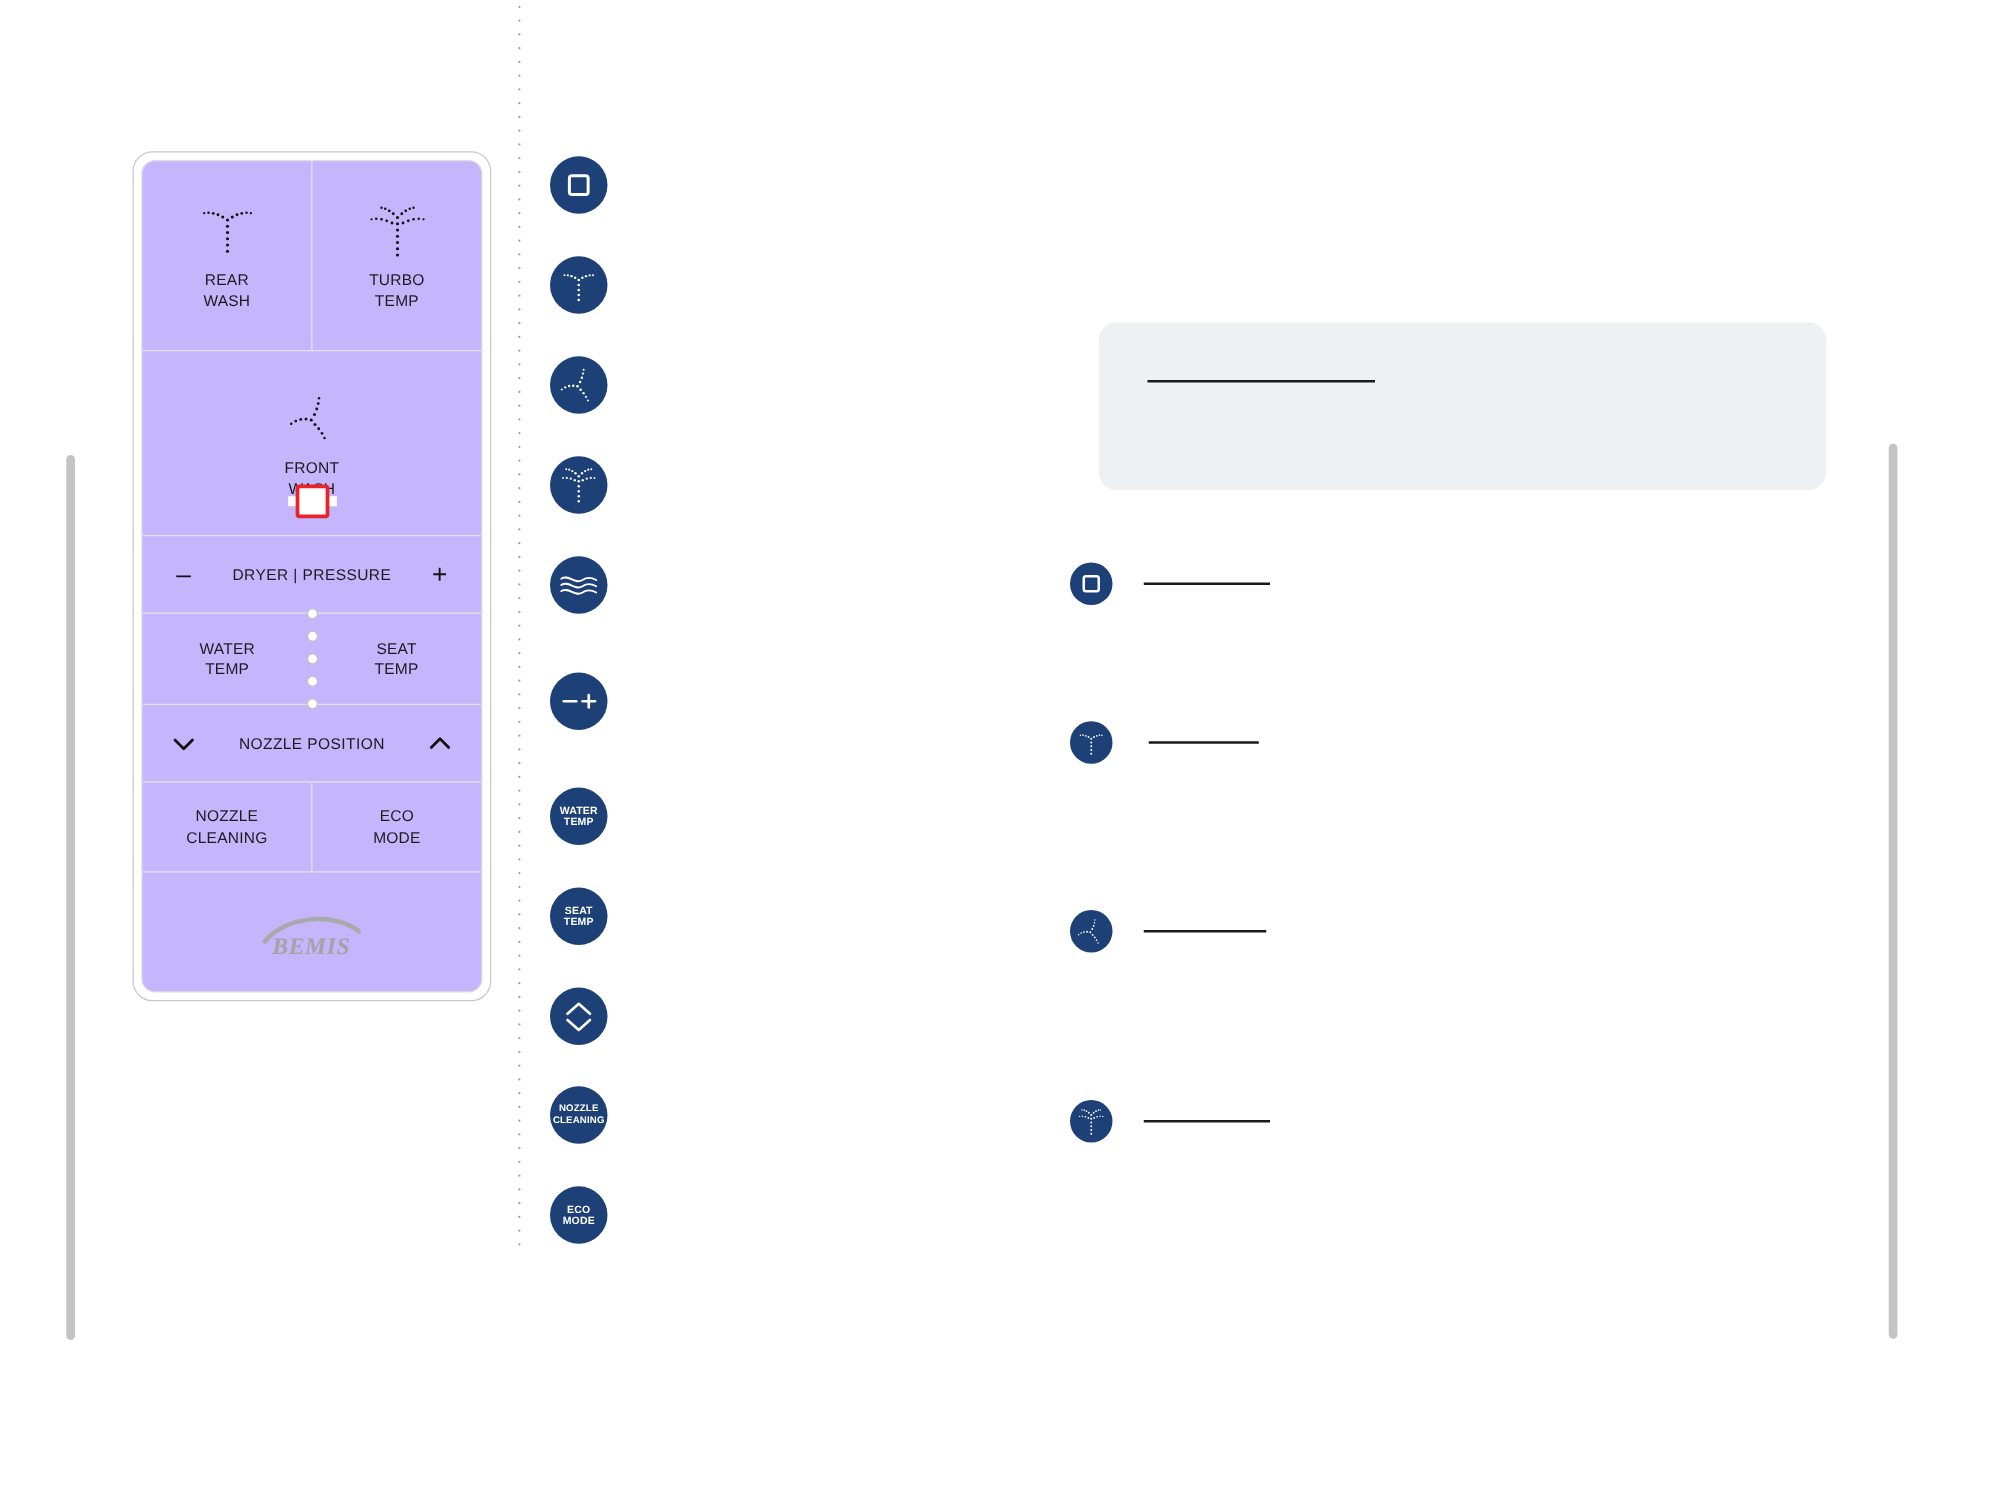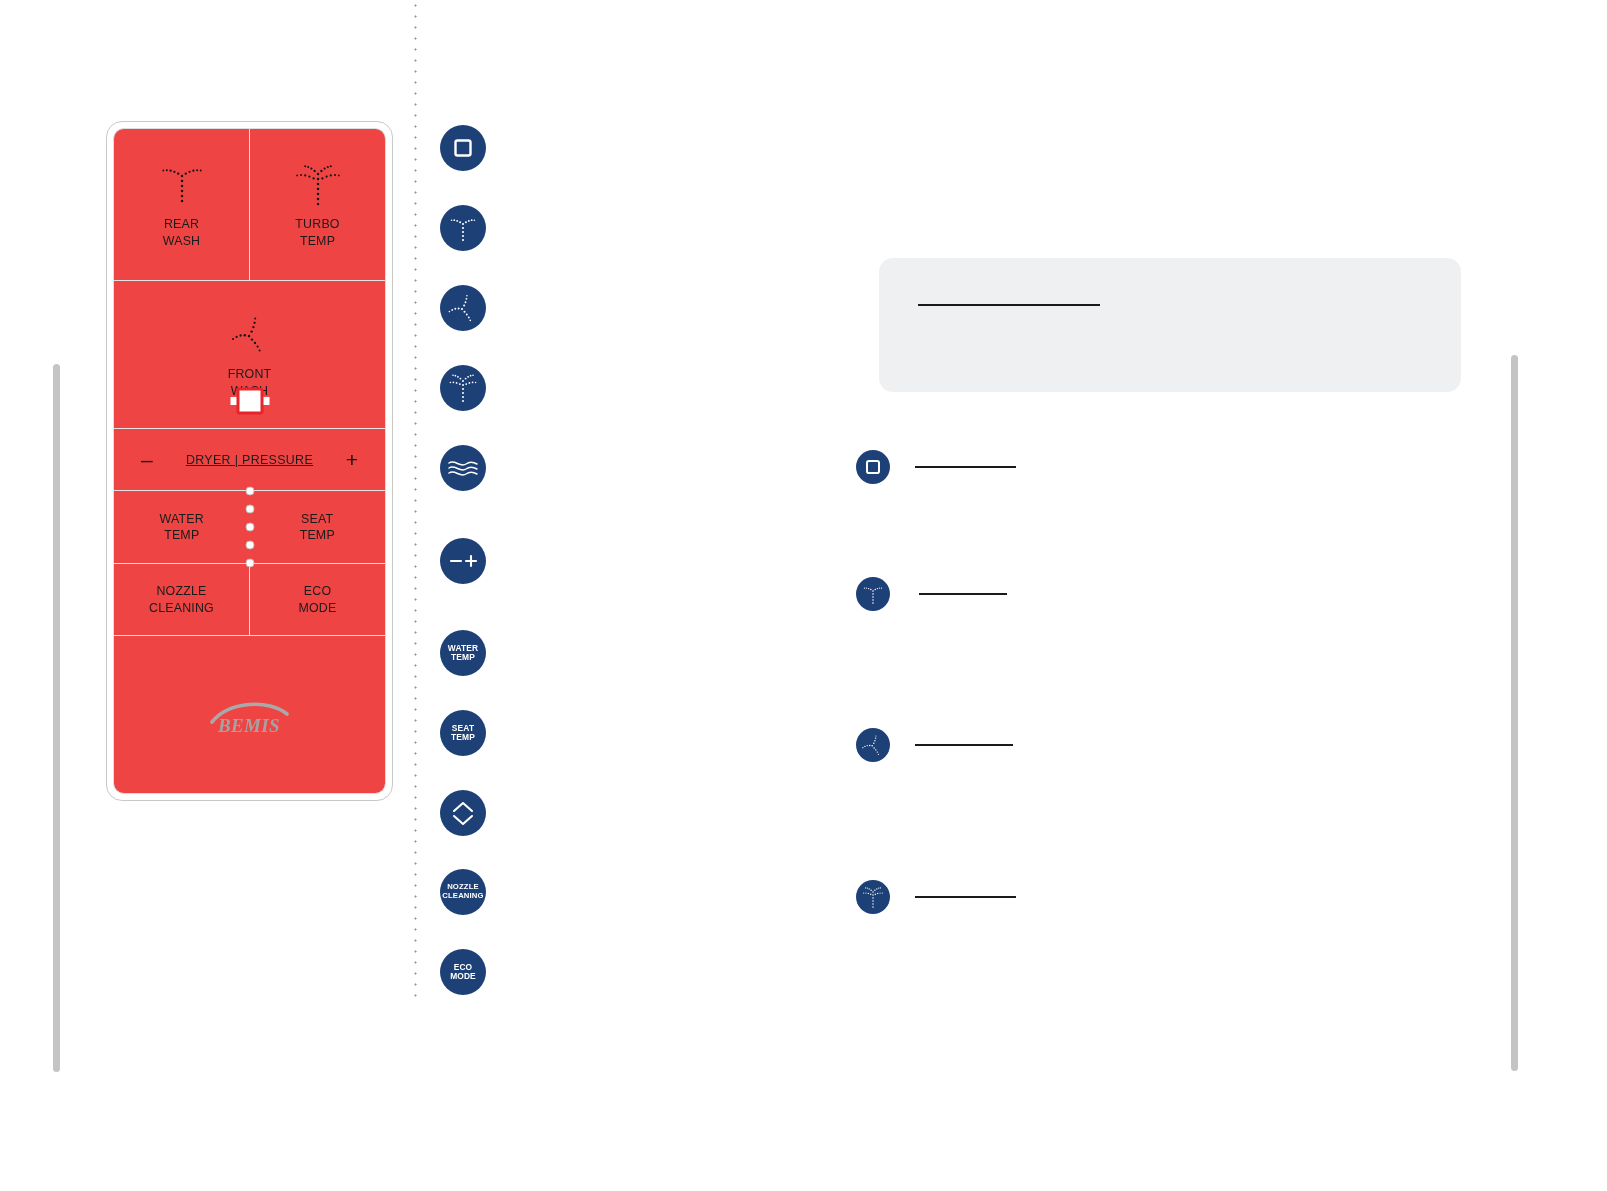--- a/index.html
+++ b/index.html
@@ -27,21 +27,21 @@
   }
 
   
   #remote-panel{
     position:absolute;left:106px;top:121px;width:287px;height:680px;
     border:1px solid #c9c9c9;border-radius:16px;background:#fff;
     box-sizing:border-box;
   }
   #remote-inner{
     position:absolute;left:6px;top:6px;right:6px;bottom:6px;
-    border:1px solid #dedede;border-radius:11px;background:#ef4444;
+    border:1px solid #dedede;border-radius:11px;background:#c4b5fd;
     box-sizing:border-box;overflow:hidden;
     display:flex;flex-direction:column;
   }
   .row{display:flex;border-bottom:1px solid #e3e3e3;box-sizing:border-box;}
   .row:last-child{border-bottom:none;}
   .cell{
     flex:1;display:flex;flex-direction:column;align-items:center;
     justify-content:center;box-sizing:border-box;
     font-size:12.4px;color:#1b1b1b;letter-spacing:.2px;line-height:1.32;
     text-align:center;
@@ -63,21 +63,21 @@
     position:absolute;left:50%;top:272px;transform:translate(-50%,-50%);
     width:39px;height:8px;background:#fff;z-index:4;
   }
 
   .row-bar{height:62px;align-items:center;}
   .bar{
     flex:1;display:flex;align-items:center;justify-content:space-between;
     padding:0 22px;box-sizing:border-box;
     font-size:12.4px;color:#1b1b1b;letter-spacing:.35px;
   }
-  .bar .bar-label{flex:1;text-align:center;text-decoration:underline;}
+  .bar .bar-label{flex:1;text-align:center;}
   .sym{font-size:21px;line-height:1;color:#111;width:22px;text-align:center;}
   .chev{width:22px;height:22px;display:block;}
 
   .row-temp{height:73px;position:relative;}
   #slider-dots{
     position:absolute;left:50%;top:50%;transform:translate(-50%,-50%);
     display:flex;flex-direction:column;align-items:center;justify-content:space-between;
     height:81px;z-index:3;
   }
   #slider-dots .dot{
@@ -242,20 +242,35 @@
       </div>
       <div id="slider-dots">
         <span class="dot"></span>
         <span class="dot"></span>
         <span class="dot"></span>
         <span class="dot"></span>
         <span class="dot"></span>
       </div>
     </div>
 
+    <div class="row row-bar">
+      <div class="bar">
+        <span class="sym">
+          <svg class="chev" viewBox="0 0 22 22">
+              <path d="M4 8 L11 15 L18 8" fill="none" stroke="#111" stroke-width="2.2" stroke-linecap="round" stroke-linejoin="round"></path>
+            </svg>
+        </span>
+        <span class="bar-label">NOZZLE POSITION</span>
+        <span class="sym">
+          <svg class="chev" viewBox="0 0 22 22">
+              <path d="M4 14 L11 7 L18 14" fill="none" stroke="#111" stroke-width="2.2" stroke-linecap="round" stroke-linejoin="round"></path>
+            </svg>
+        </span>
+      </div>
+    </div>
 
     <div class="row row-bottom">
       <div class="cell">
         <span class="lbl">NOZZLE
 CLEANING</span>
       </div>
       <div class="cell">
         <span class="lbl">ECO
 MODE</span>
       </div>

